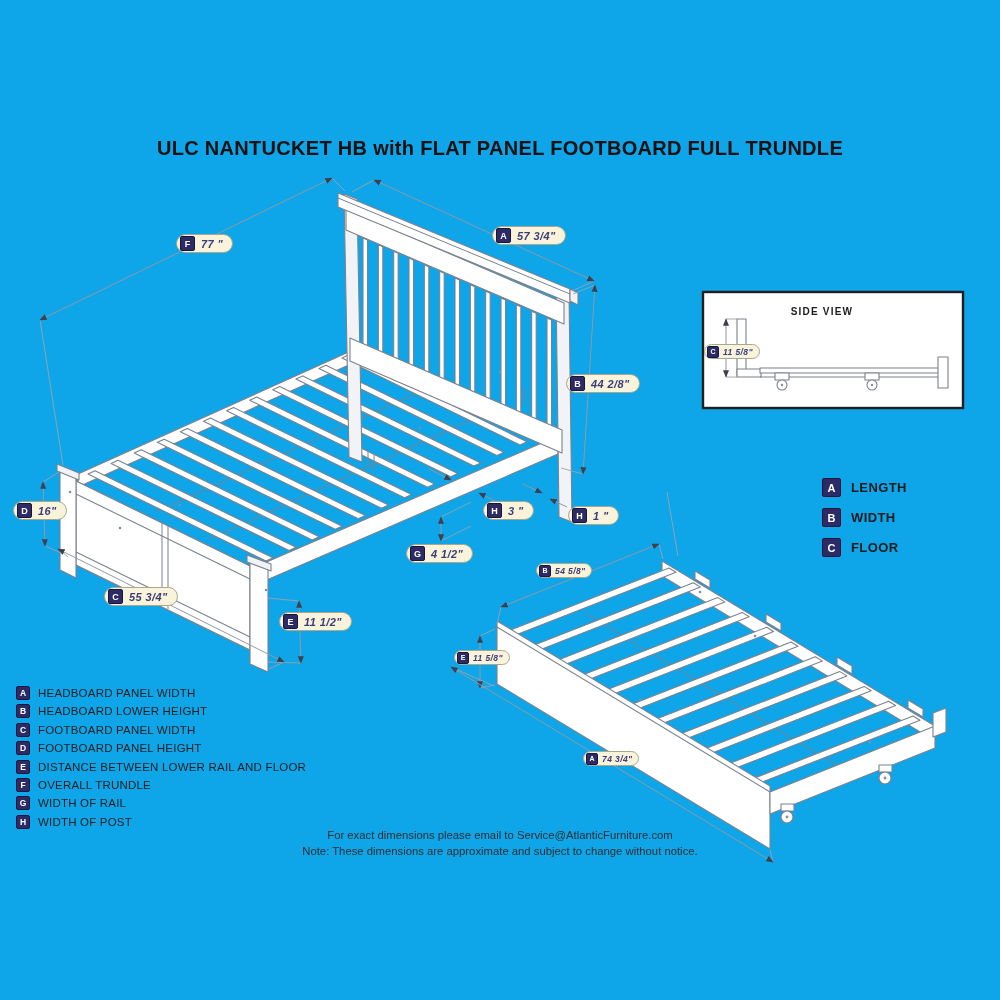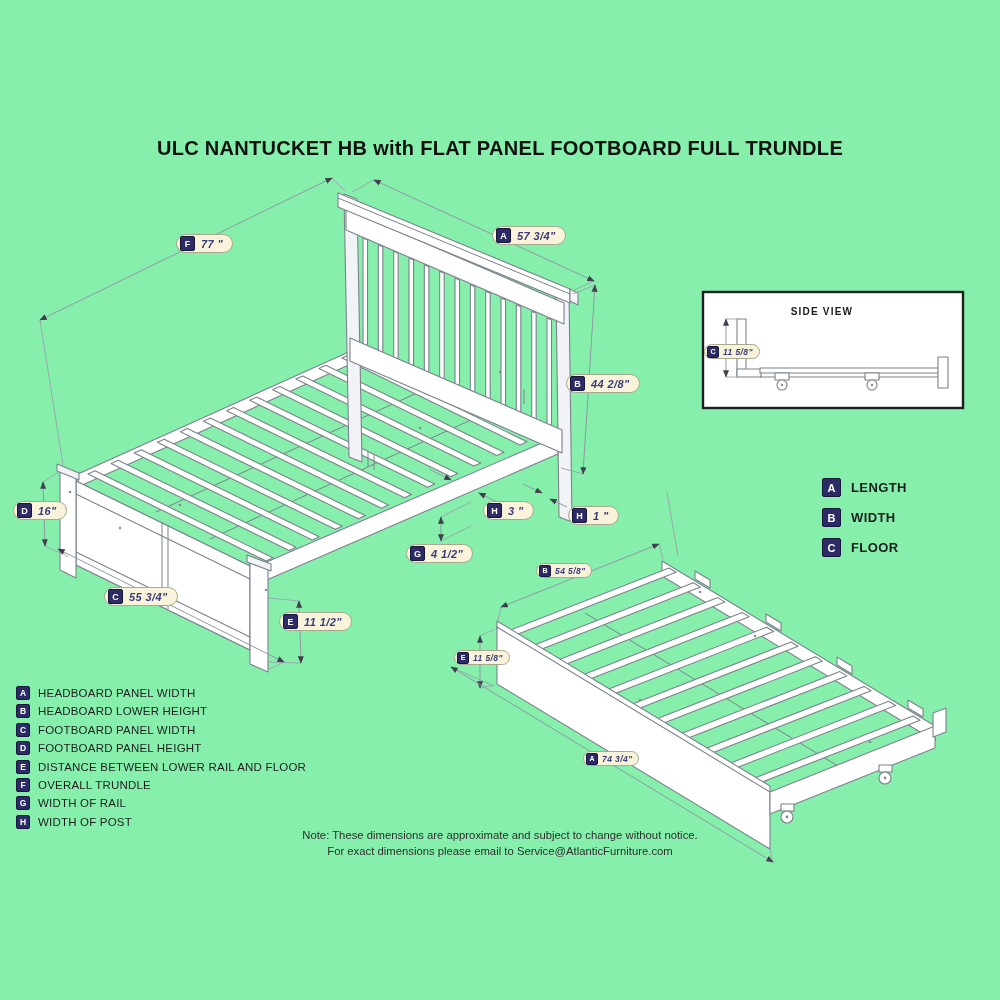--- a/index.html
+++ b/index.html
@@ -1,16 +1,16 @@
 <!DOCTYPE html>
 <html><head>
 <meta charset="utf-8">
 <style>
   html,body{margin:0;padding:0;background:#fff;}
-  #canvas{position:relative;width:1000px;height:1000px;background:#86efac;overflow:hidden;
+  #canvas{position:relative;width:1000px;height:1000px;background:#0ea5e9;overflow:hidden;
           font-family:"Liberation Sans", sans-serif;}
   .title{position:absolute;top:137px;left:0;width:100%;text-align:center;
          font-size:20px;font-weight:bold;color:#111;letter-spacing:.3px;}
   svg{position:absolute;left:0;top:0;}
   .f{fill:#ffffff;stroke:#7b828c;stroke-width:1.1;stroke-linejoin:round;}
   .ff{fill:#f2f3f6;stroke:#7b828c;stroke-width:1.1;stroke-linejoin:round;}
   .fl{fill:none;stroke:#7b828c;stroke-width:1;}
   .dim{fill:none;stroke:#8f99a4;stroke-width:1;}
   .ext{fill:none;stroke:#9aa3ad;stroke-width:.9;}
   .dot{fill:#868d98;stroke:none;}
@@ -301,17 +301,17 @@
       <span class="badge">G</span>
       <span class="lab">WIDTH OF RAIL</span>
     </div>
     <div class="row">
       <span class="badge">H</span>
       <span class="lab">WIDTH OF POST</span>
     </div>
   </div>
 
   <div class="note">
+    <div>For exact dimensions please email to Service@AtlanticFurniture.com</div>
     <div>Note:  These dimensions are approximate and subject to change without notice.</div>
-    <div>For exact dimensions please email to Service@AtlanticFurniture.com</div>
   </div>
 
 </div>
 
 </body></html>

